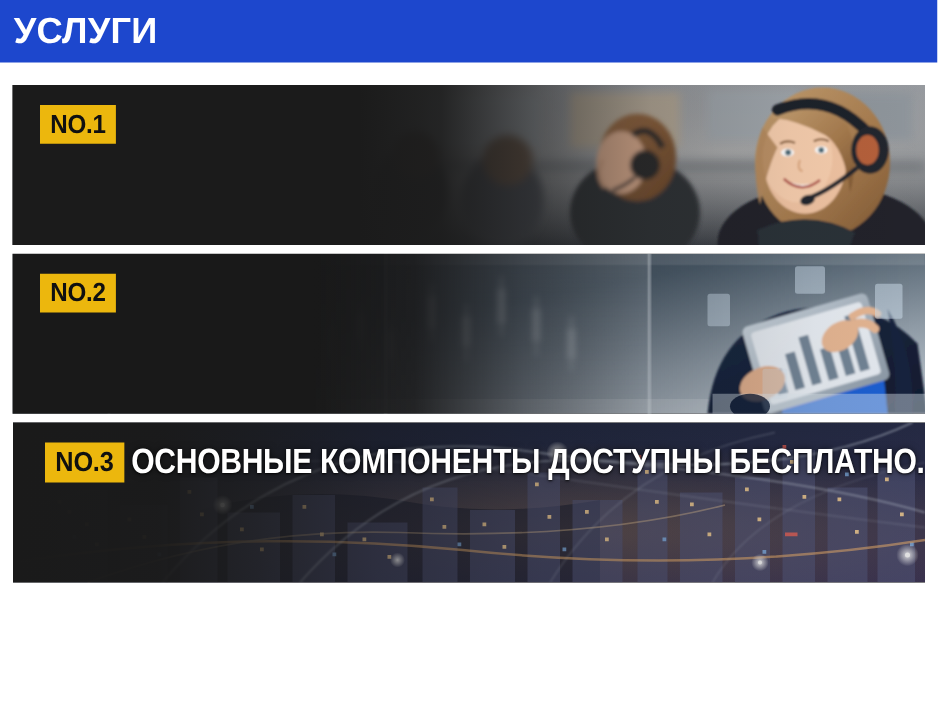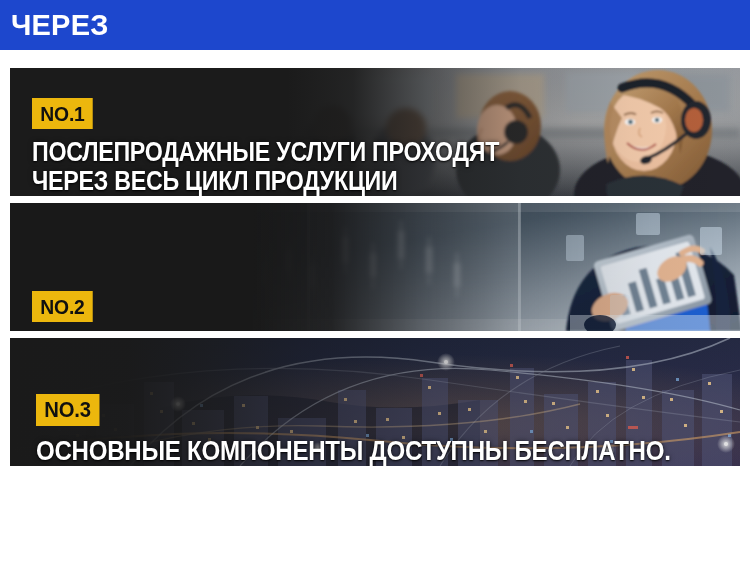--- a/index.html
+++ b/index.html
@@ -91,24 +91,23 @@
   }
   .scrim-3 {
     background: linear-gradient(to right,
       #1a1a1a 0%, rgba(26,26,26,0.97) 16%, rgba(26,26,26,0.78) 27%,
       rgba(22,22,26,0.5) 40%, rgba(18,18,24,0.28) 58%, rgba(14,14,20,0.18) 78%, rgba(12,12,18,0.12) 100%);
   }
 
   .banner-content {
     position: absolute;
     left: 22px;
-    top: 0;
+    top: 16px;
     height: 100%;
     display: flex;
-    flex-direction: column;
     justify-content: flex-end;
     z-index: 3;
   }
 
   .badge {
     display: inline-block;
     align-self: flex-start;
     background: #ecb70d;
     color: #101010;
     font-family: "Liberation Sans Narrow", "Liberation Sans", "DejaVu Sans Condensed", sans-serif;
@@ -141,21 +140,21 @@
   .banner-3 .banner-content { left: 26px; }
   .banner-3 .badge { font-size: 22px; margin-bottom: 10px; }
   .banner-3 .banner-line { font-size: 28px; line-height: 30px; }
 </style>
 </head>
 <body>
 
 <div class="page">
 
   <div class="header-bar">
-    <span class="header-title">ЧЕРЕЗ</span>
+    <span class="header-title">УСЛУГИ</span>
   </div>
 
   <div class="banner-stack">
 
     <div class="banner banner-1">
       <div class="banner-photo">
         <svg viewBox="0 0 730 128" preserveAspectRatio="xMidYMid slice" aria-hidden="true">
           <defs>
             <linearGradient id="b1room" x1="0" y1="0" x2="0" y2="1">
               <stop offset="0%" stop-color="#8e9298"></stop>
@@ -246,24 +245,20 @@
             <ellipse cx="636" cy="92" rx="6" ry="4" fill="#23262f" transform="rotate(-18 636 92)"></ellipse>
 
             <path d="M596 116 q40 -18 78 2 l-6 16 l-70 2z" fill="#2b3039"></path>
           </g>
         </svg>
       </div>
       <div class="banner-scrim scrim-1"></div>
 
       <div class="banner-content">
         <span class="badge">NO.1</span>
-        <div class="banner-lines">
-          <div class="banner-line">ПОСЛЕПРОДАЖНЫЕ УСЛУГИ ПРОХОДЯТ</div>
-          <div class="banner-line">ЧЕРЕЗ ВЕСЬ ЦИКЛ ПРОДУКЦИИ</div>
-        </div>
       </div>
     </div>
 
     <div class="banner banner-2">
       <div class="banner-photo">
         <svg viewBox="0 0 730 128" preserveAspectRatio="xMidYMid slice" aria-hidden="true">
           <defs>
             <linearGradient id="b2bg" x1="0" y1="0" x2="1" y2="1">
               <stop offset="0%" stop-color="#2e3a45"></stop>
               <stop offset="42%" stop-color="#4d5d6b"></stop>

